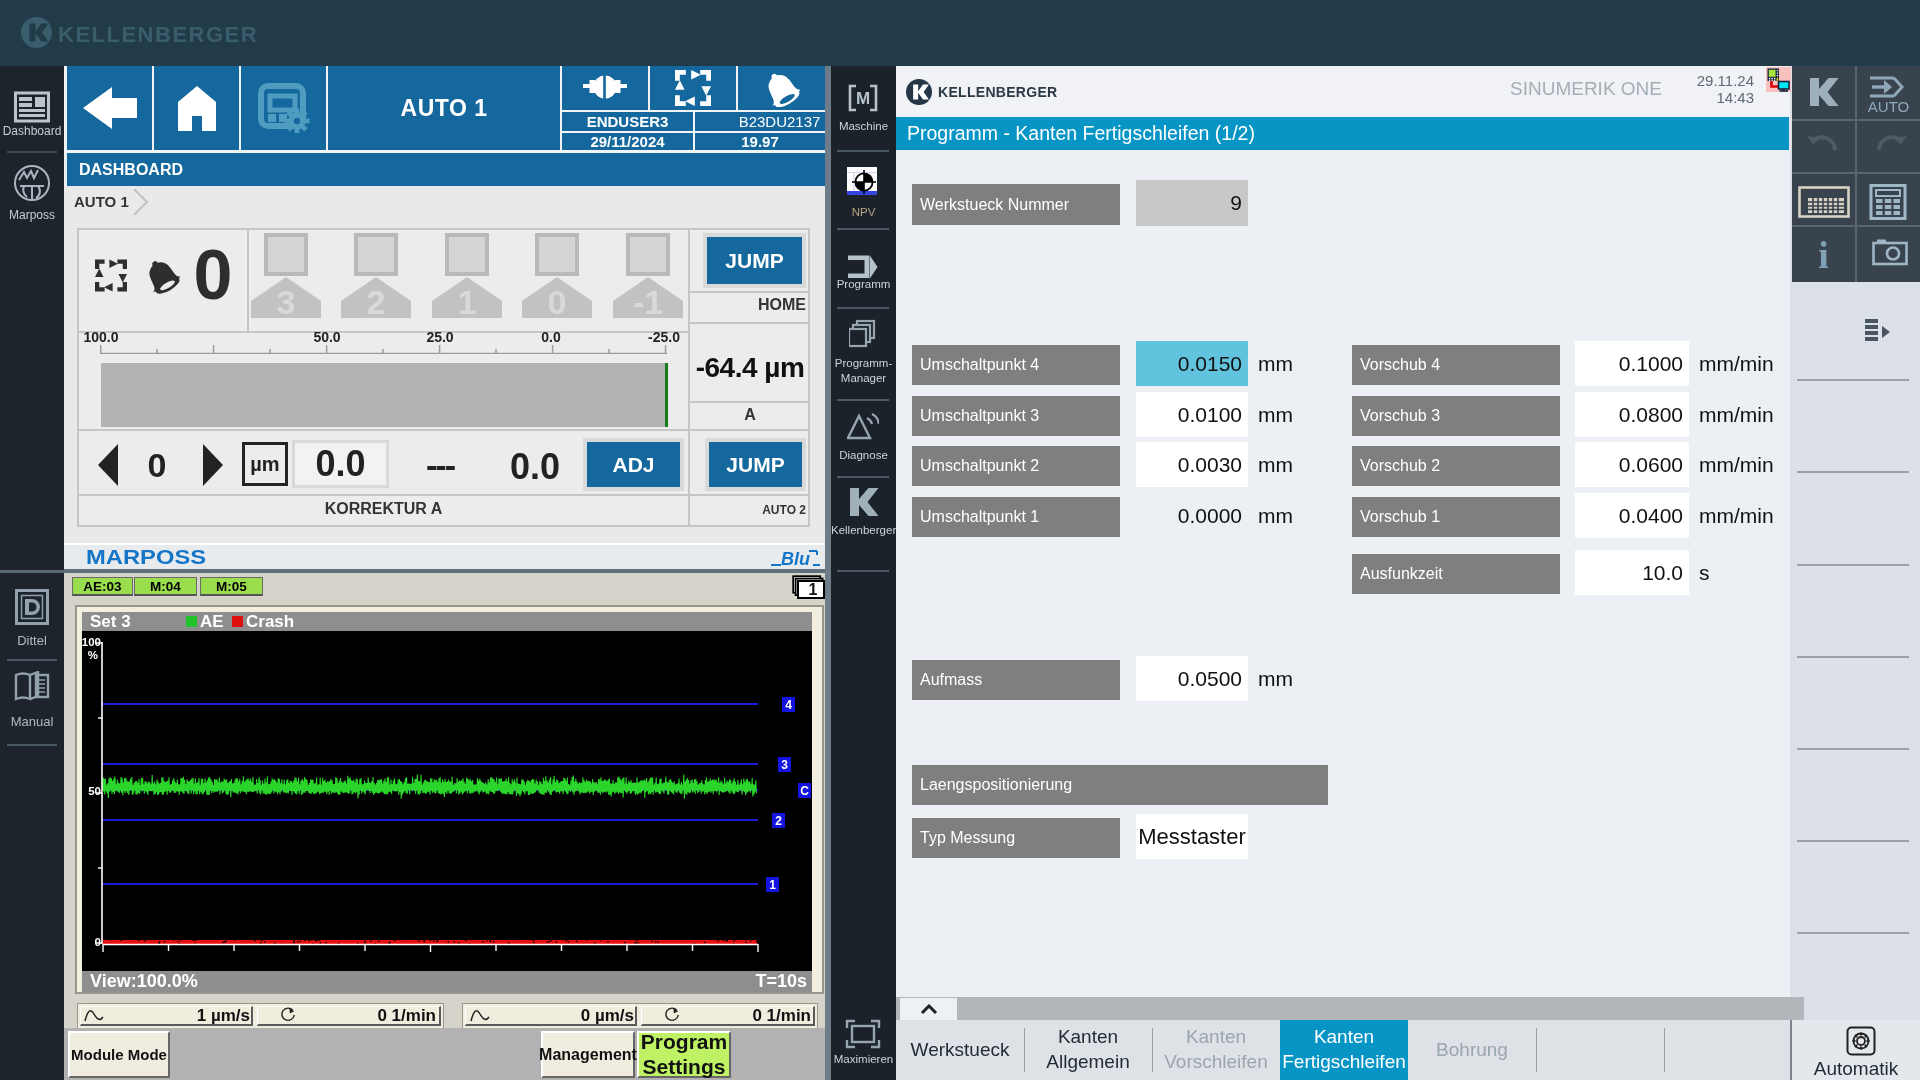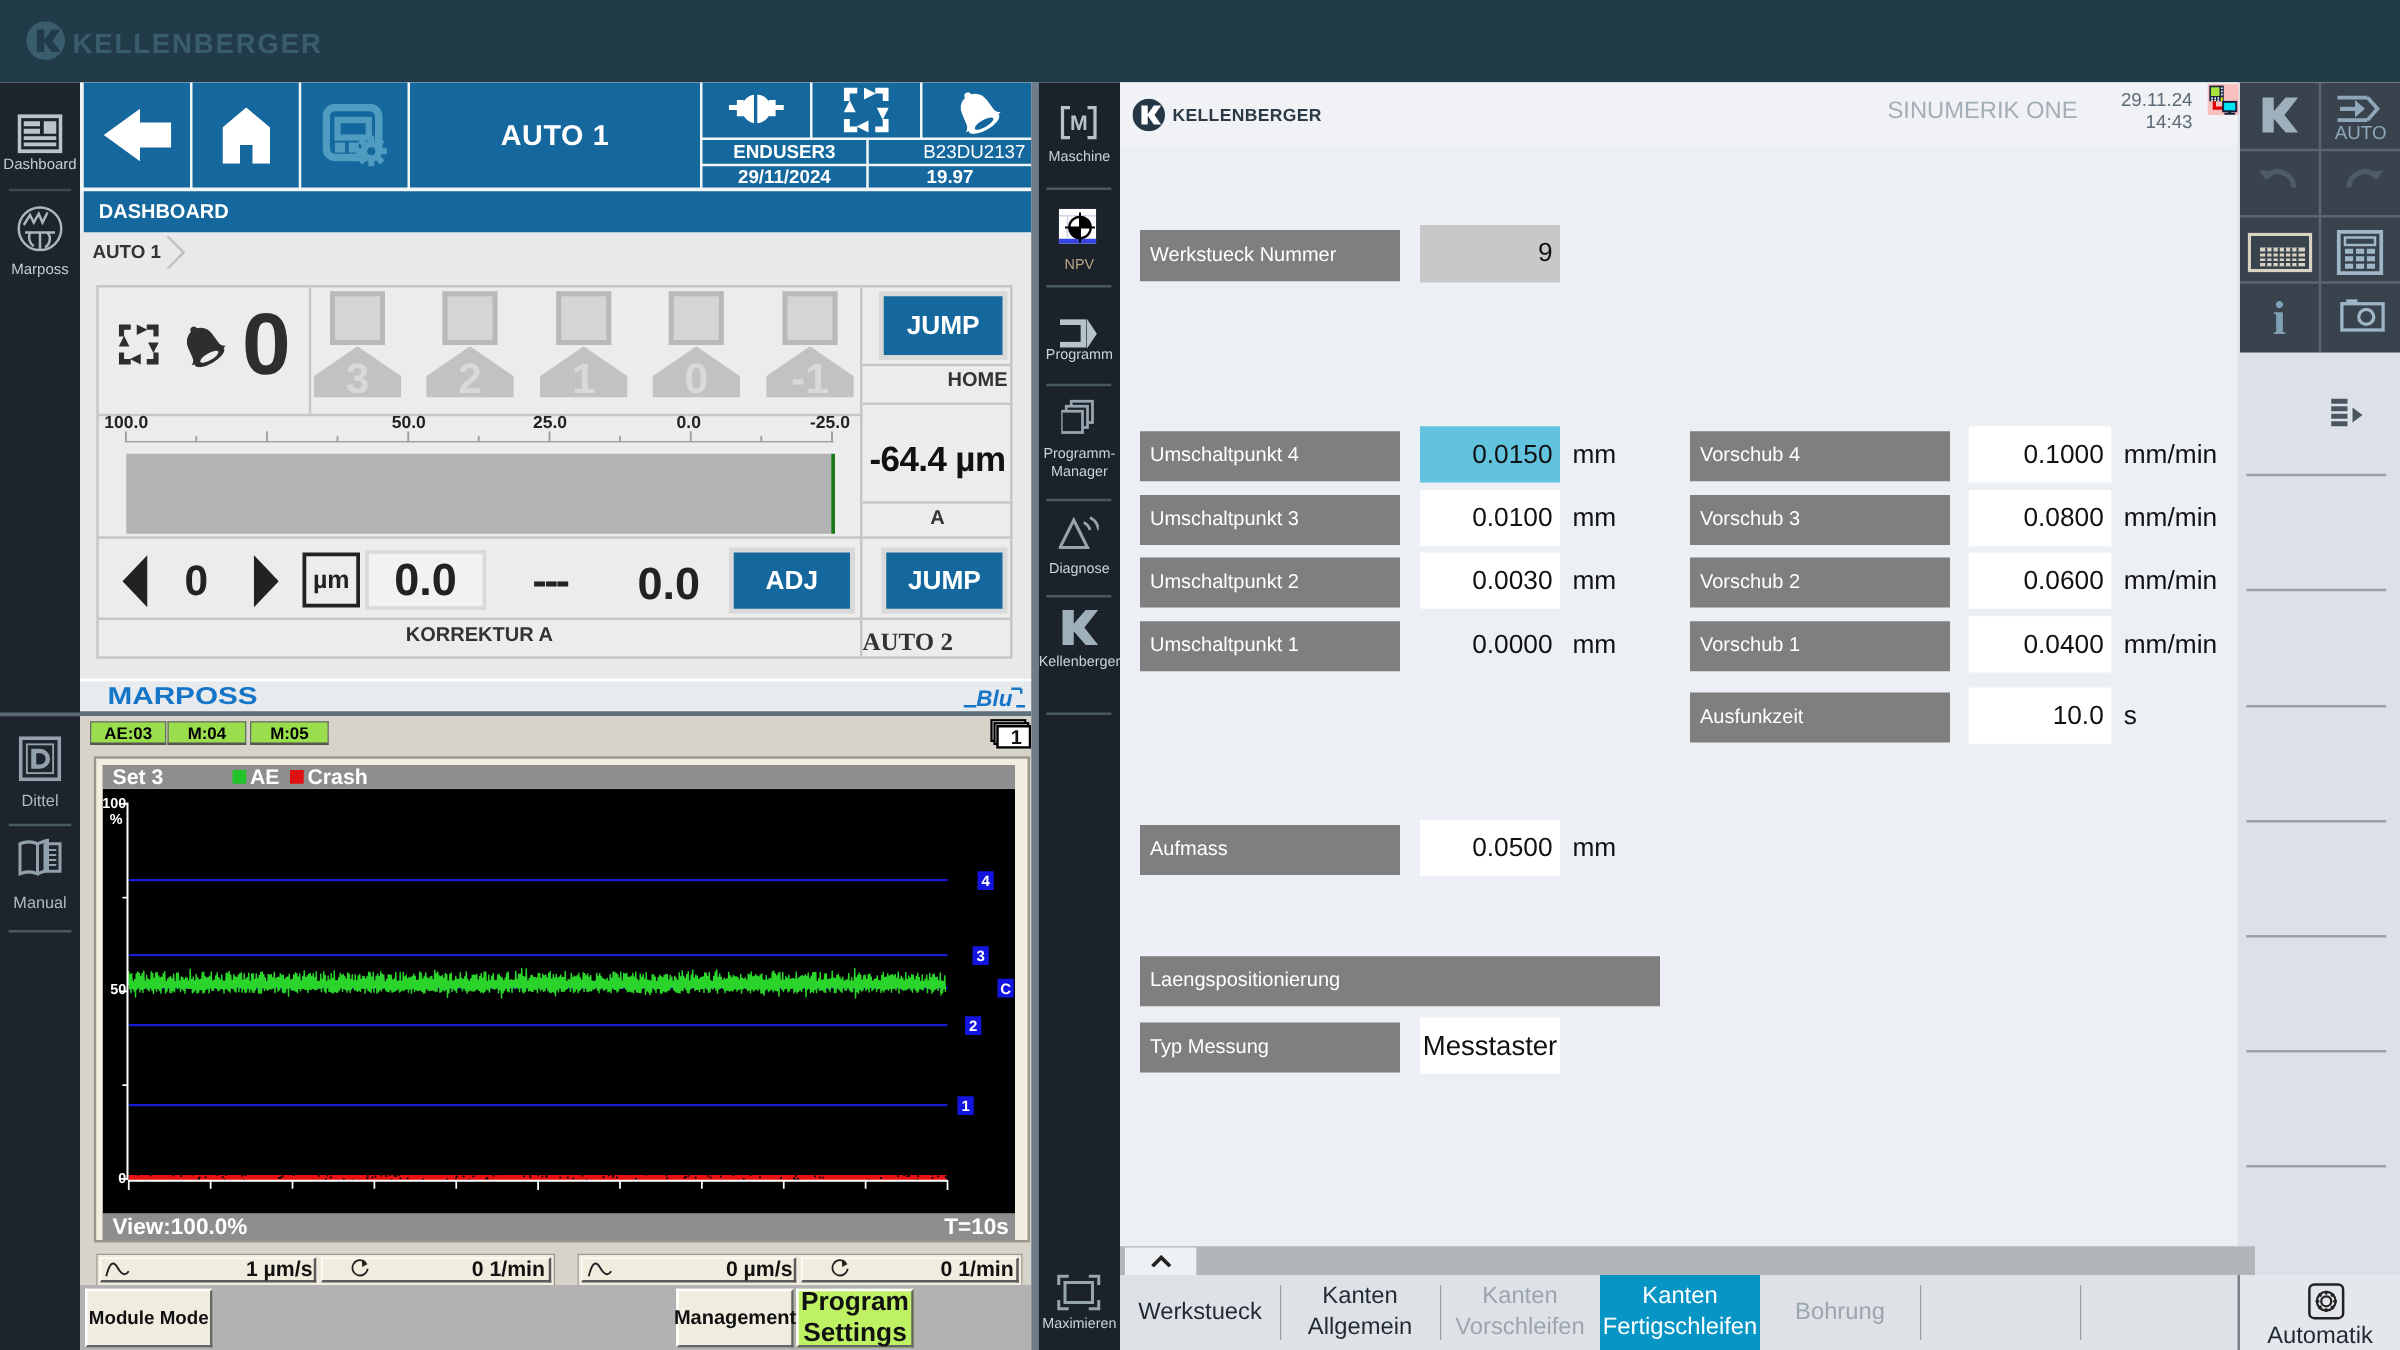--- a/index.html
+++ b/index.html
@@ -284,21 +284,21 @@
   <div class="abs" style="left:242px;top:442px;width:46px;height:44px;border:3px solid #222;background:#ececec;color:#222;font-size:20px;font-weight:bold;display:flex;align-items:center;justify-content:center;">µm</div>
   <div class="abs" style="left:292px;top:440px;width:97px;height:48px;background:#f2f2f2;border:3px solid #d9d9d9;color:#222;font-size:36px;font-weight:bold;display:flex;align-items:center;justify-content:center;">0.0</div>
   <div class="abs" style="left:415px;top:446px;width:50px;text-align:center;color:#222;font-size:34px;font-weight:bold;letter-spacing:-2px;">---</div>
   <div class="abs" style="left:500px;top:446px;width:70px;text-align:center;color:#222;font-size:36px;font-weight:bold;">0.0</div>
   <div class="abs" style="left:583px;top:438px;width:101px;height:53px;background:#d9d9d9;"></div>
   <div class="abs blue-btn" style="left:587px;top:442px;width:93px;height:45px;font-size:21px;font-weight:bold;">ADJ</div>
   <div class="abs" style="left:705px;top:438px;width:101px;height:53px;background:#d9d9d9;"></div>
   <div class="abs blue-btn" style="left:709px;top:442px;width:93px;height:45px;font-size:21px;font-weight:bold;">JUMP</div>
 
   <div class="abs" style="left:79px;top:500px;width:609px;text-align:center;color:#333;font-size:16px;font-weight:bold;">KORREKTUR A</div>
-  <div class="abs" style="left:690px;top:503px;width:116px;color:#333;font-size:20px;font-weight:bold;font-family:Liberation Serif, serif;">AUTO 2</div>
+  <div class="abs" style="left:690px;top:503px;width:116px;text-align:right;color:#333;font-size:12px;font-weight:bold;">AUTO 2</div>
 
   <div class="abs" style="left:64px;top:543px;width:761px;height:30px;background:#e8ebee;border-top:2px solid #fff;border-bottom:4px solid #5f6f7c;"></div>
   <div class="abs" style="left:86px;top:546px;color:#1576c8;font-size:25px;font-weight:bold;letter-spacing:0px;transform:scale(0.95,0.78);transform-origin:top left;">MARPOSS</div>
   <svg class="abs" style="left:769px;top:548px;" width="52" height="20" viewBox="0 0 52 20">
     <path d="M2 17 h10 M44 17 h7" stroke="#1576c8" stroke-width="2"></path>
     <path d="M40 3 h8 M48 3 v4" stroke="#1576c8" stroke-width="2"></path>
     <text x="12" y="17" font-size="18" font-style="italic" font-weight="bold" fill="#1576c8">Blu</text>
   </svg>
   <div class="abs" style="left:64px;top:573px;width:761px;height:455px;background:#d6d3cb;"></div>
 
@@ -617,20 +617,21 @@
       <rect x="3" y="12.6" width="1.3" height="1.3"></rect>
         <rect x="5.5" y="12.6" width="1.3" height="1.3"></rect>
         <rect x="8" y="12.6" width="1.3" height="1.3"></rect>
     </g>
     <rect x="10.6" y="10.8" width="1.6" height="3" fill="#e8e000"></rect>
     <path d="M5.5 14 V19.5 H13" stroke="#dd0000" stroke-width="2.6" fill="none"></path>
     <rect x="12.5" y="14.5" width="10.5" height="7.5" fill="#00e4f4" stroke="#15233e" stroke-width="1.6"></rect>
     <rect x="16.5" y="22" width="2.5" height="1.5" fill="#15233e"></rect>
     <rect x="13.5" y="23.2" width="8.5" height="1.6" fill="#15233e"></rect>
   </svg>
+  <div class="abs" style="left:896px;top:117px;width:893px;height:33px;background:#0795c5;color:#fff;font-size:19.5px;display:flex;align-items:center;padding-left:11px;">Programm - Kanten Fertigschleifen (1/2)</div>
 
   <div class="abs lbl" style="left:912px;top:184px;width:208px;height:41px;">Werkstueck Nummer</div>
   <div class="abs val" style="left:1136px;top:180px;width:112px;height:46px;background:#c8c8c8;">9</div>
 
   <div class="abs lbl" style="left:912px;top:345px;width:208px;height:40px;">Umschaltpunkt 4</div>
   <div class="abs val" style="left:1136px;top:341px;width:112px;height:45px;background:#62c3de;">0.0150</div>
   <div class="abs unit" style="left:1258px;top:341px;height:45px;">mm</div>
   <div class="abs lbl" style="left:912px;top:396px;width:208px;height:40px;">Umschaltpunkt 3</div>
   <div class="abs val" style="left:1136px;top:392px;width:112px;height:45px;">0.0100</div>
   <div class="abs unit" style="left:1258px;top:392px;height:45px;">mm</div>

